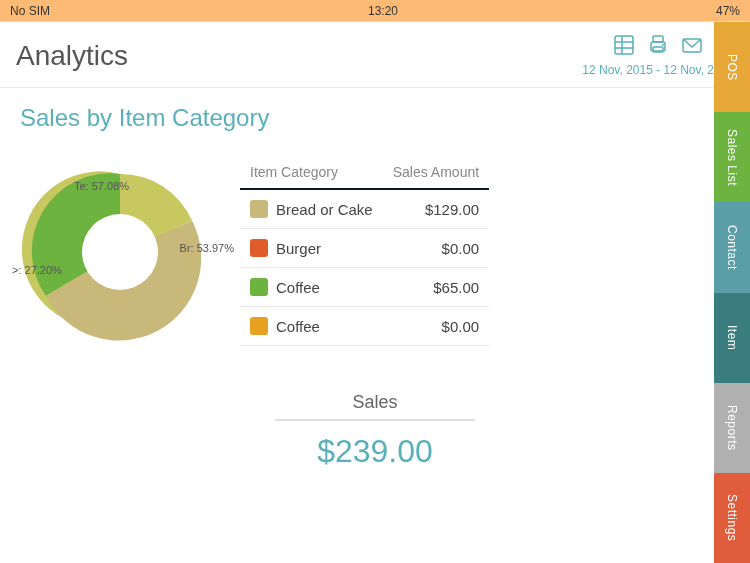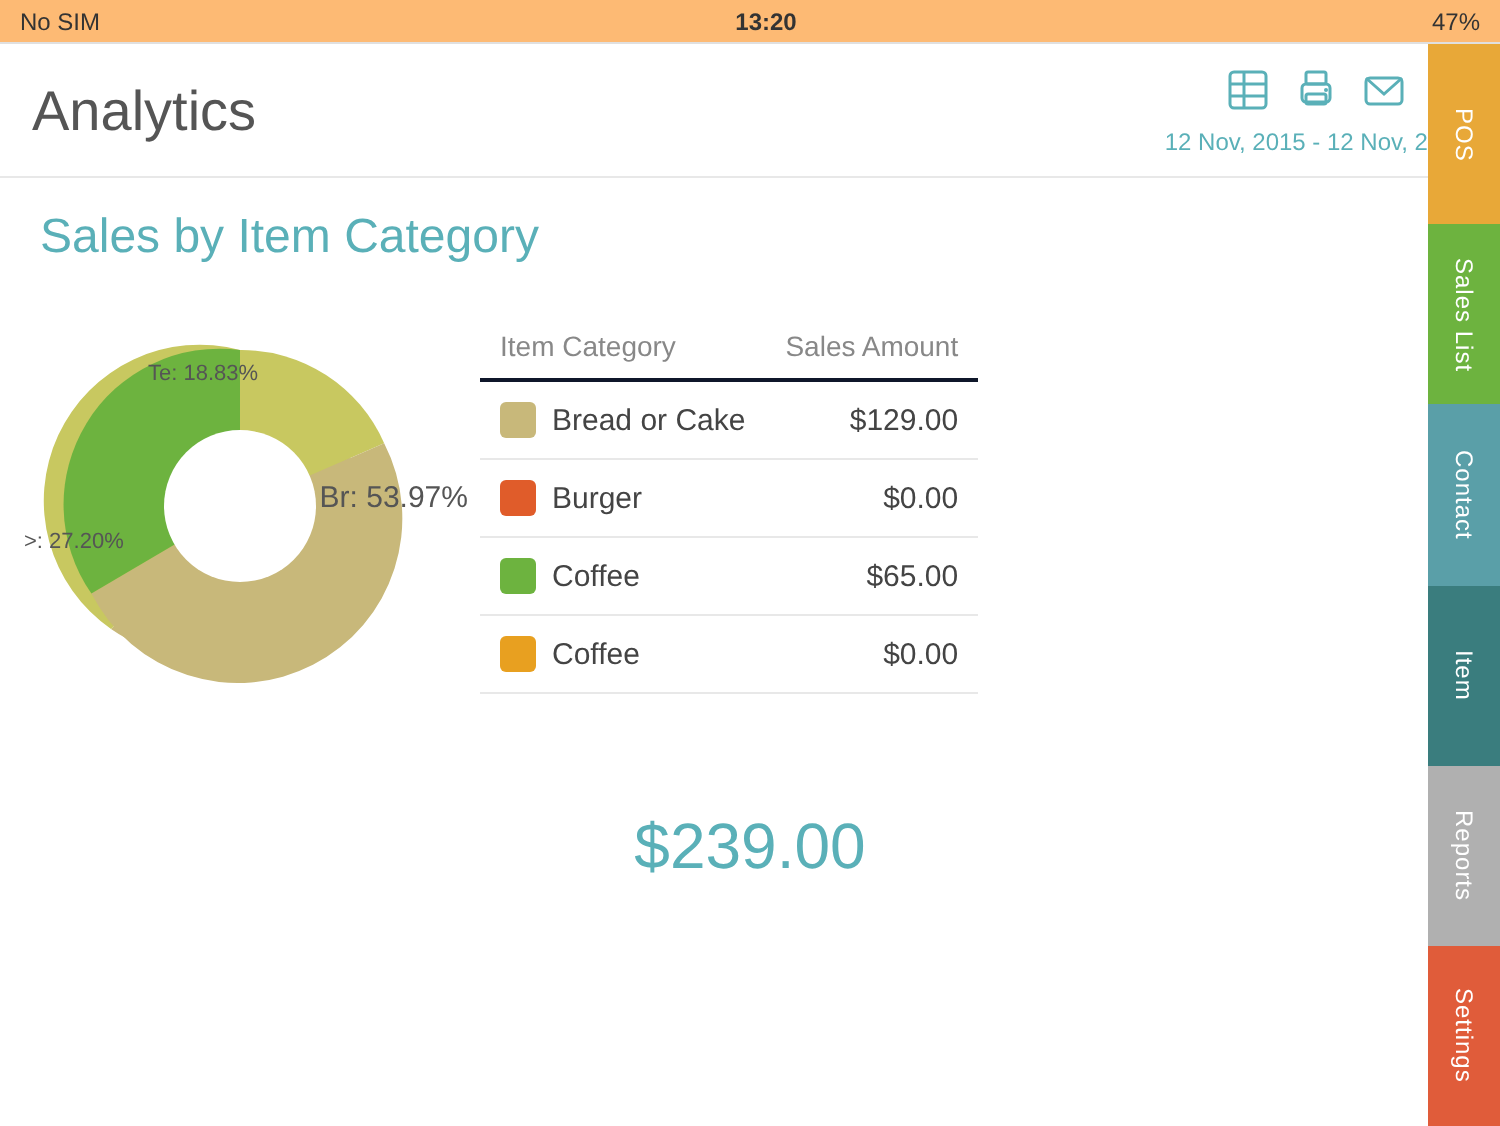--- a/index.html
+++ b/index.html
@@ -17,21 +17,21 @@
       background: #fdba74;
       height: 22px;
       display: flex;
       align-items: center;
       justify-content: space-between;
       padding: 0 10px;
       font-size: 12px;
       color: #333;
       border-bottom: 1px solid #e0e0e0;
     }
-    .status-bar .time { font-weight: 700; }
+    .status-bar .time { font-weight: 400; }
     .status-bar .right { display: flex; gap: 6px; align-items: center; }
 
     
     .app-container {
       display: flex;
       width: 750px;
       height: 541px;
     }
 
     
@@ -299,22 +299,22 @@
             <path d="M100,22 A78,78 0 0,1 172.08,68.63 L100,100 Z" fill="#c8c860"></path>
 
             <path d="M172.08,68.63 A78,78 0 1,1 25.7,143.8 L100,100 Z" fill="#c8b87a"></path>
 
             <path d="M25.7,143.8 A78,78 0 0,1 100,22 L100,100 Z" fill="#6db33f"></path>
 
             <circle cx="100" cy="100" r="38" fill="white"></circle>
           </svg>
 
           
-          <div class="donut-label label-te">Te: 18.83%</div>
-          <div class="donut-label label-br" style="right:-14px;top:48%;font-size:15px;color:#555;">Br: 53.97%</div>
+          <div class="donut-label label-te">Te: 57.08%</div>
+          <div class="donut-label label-br" style="right:-14px;top:48%;font-size:11px;color:#555;">Br: 53.97%</div>
           <div class="donut-label label-co" style="left:-8px;bottom:38%;font-size:11px;color:#555;">&gt;: 27.20%</div>
         </div>
 
         <div style="flex:1;">
           <table class="data-table">
             <thead>
               <tr>
                 <th>Item Category</th>
                 <th class="amount">Sales Amount</th>
               </tr>
@@ -356,20 +356,21 @@
     </td>
     <td class="amount">$0.00</td>
   </tr>
               </tbody>
           </table>
         </div>
 
       </div>
 
       <div class="sales-total-section">
+        <div class="sales-label">Sales</div>
         <div class="sales-amount">$239.00</div>
       </div>
 
     </div>
   </div>
 
   <div class="sidebar" id="sidebar">
       <div class="sidebar-item pos">POS</div>
       <div class="sidebar-item sales-list">Sales List</div>
       <div class="sidebar-item contact">Contact</div>

